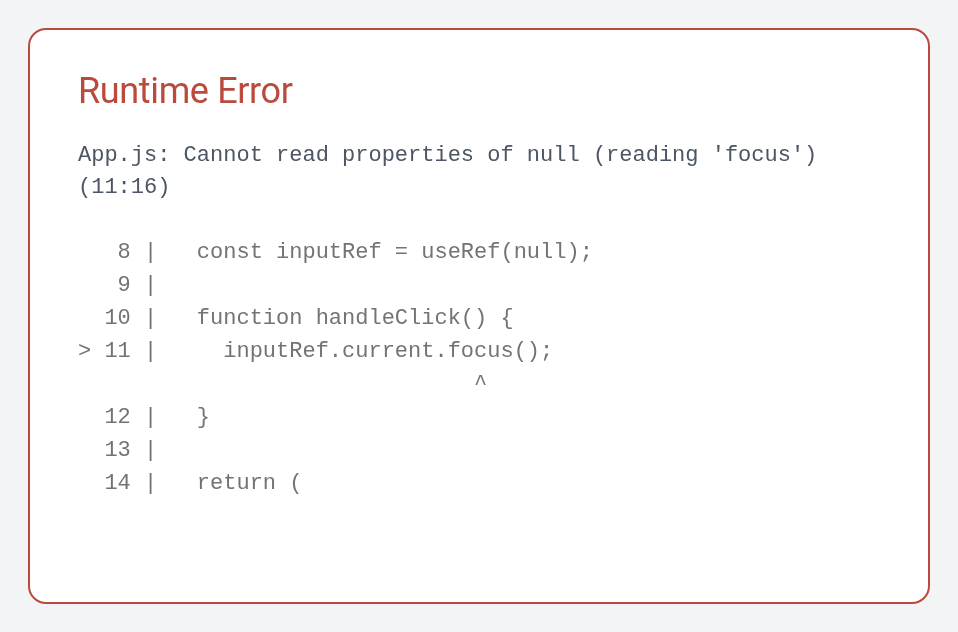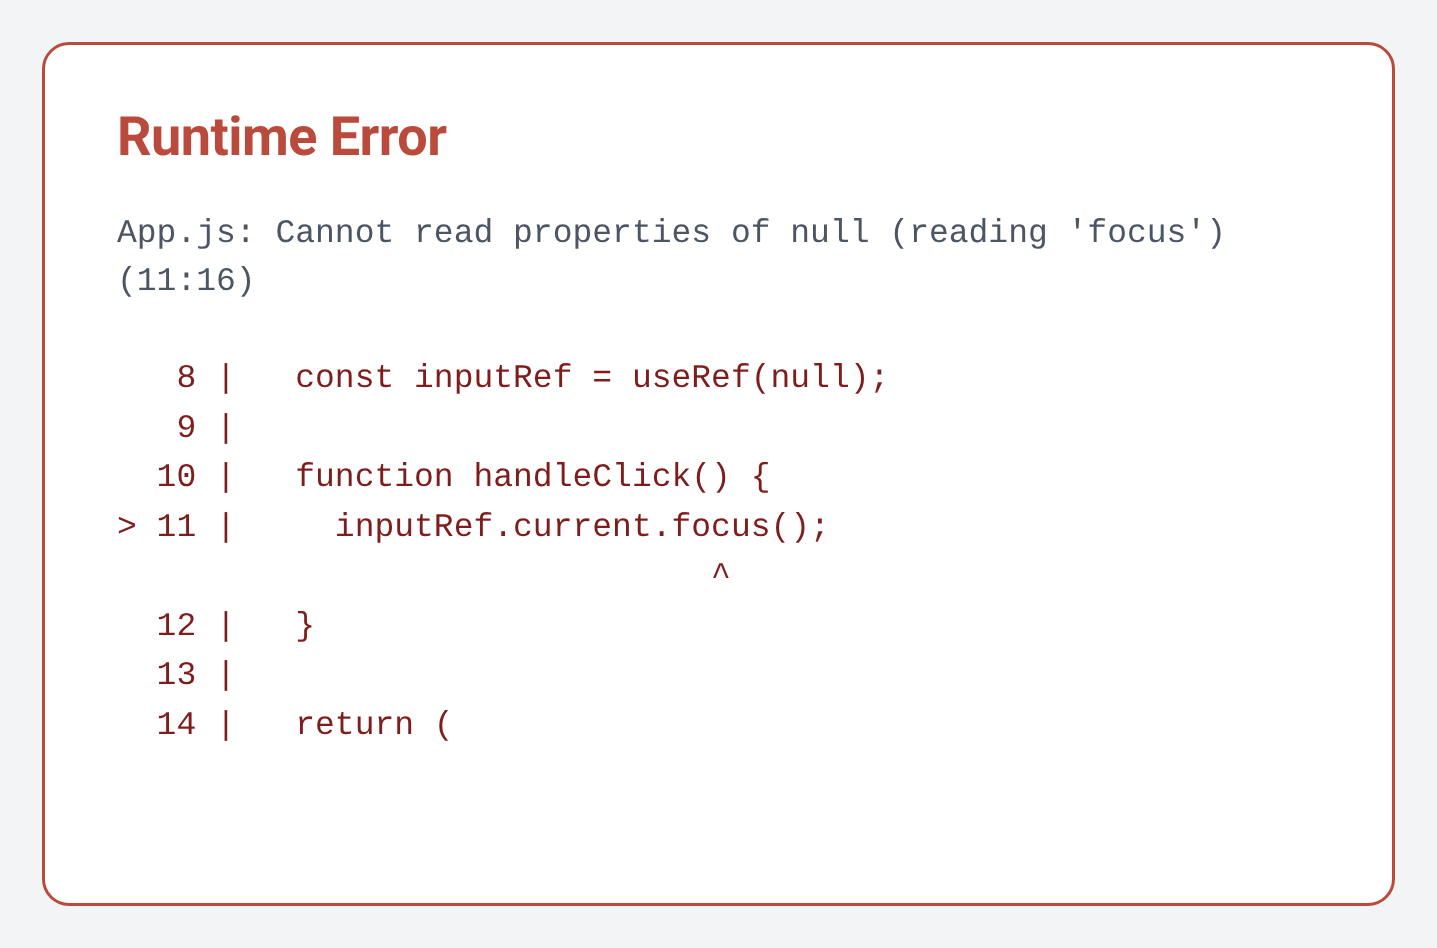--- a/index.html
+++ b/index.html
@@ -20,36 +20,36 @@
       background-color: #ffffff;
       border: 2px solid #b94a3c;
       border-radius: 18px;
       padding: 40px 48px 44px 48px;
       height: 100%;
     }
     
     .error-title {
       color: #b94a3c;
       font-size: 36px;
-      font-weight: 700;
+      font-weight: 400;
       margin-bottom: 28px;
       letter-spacing: -0.01em;
     }
     
     .error-message {
       font-family: "SFMono-Regular", Menlo, Consolas, "Liberation Mono", monospace;
       color: #4b5563;
       font-size: 22px;
       line-height: 1.45;
       margin-bottom: 30px;
     }
     
     .code-block {
       font-family: "SFMono-Regular", Menlo, Consolas, "Liberation Mono", monospace;
-      color: #7f1d1d;
+      color: #737373;
       font-size: 22px;
       line-height: 1.5;
       white-space: pre;
       margin-top: 32px;
     }
   </style>
 </head>
 <body>
 
 <div class="error-panel">

